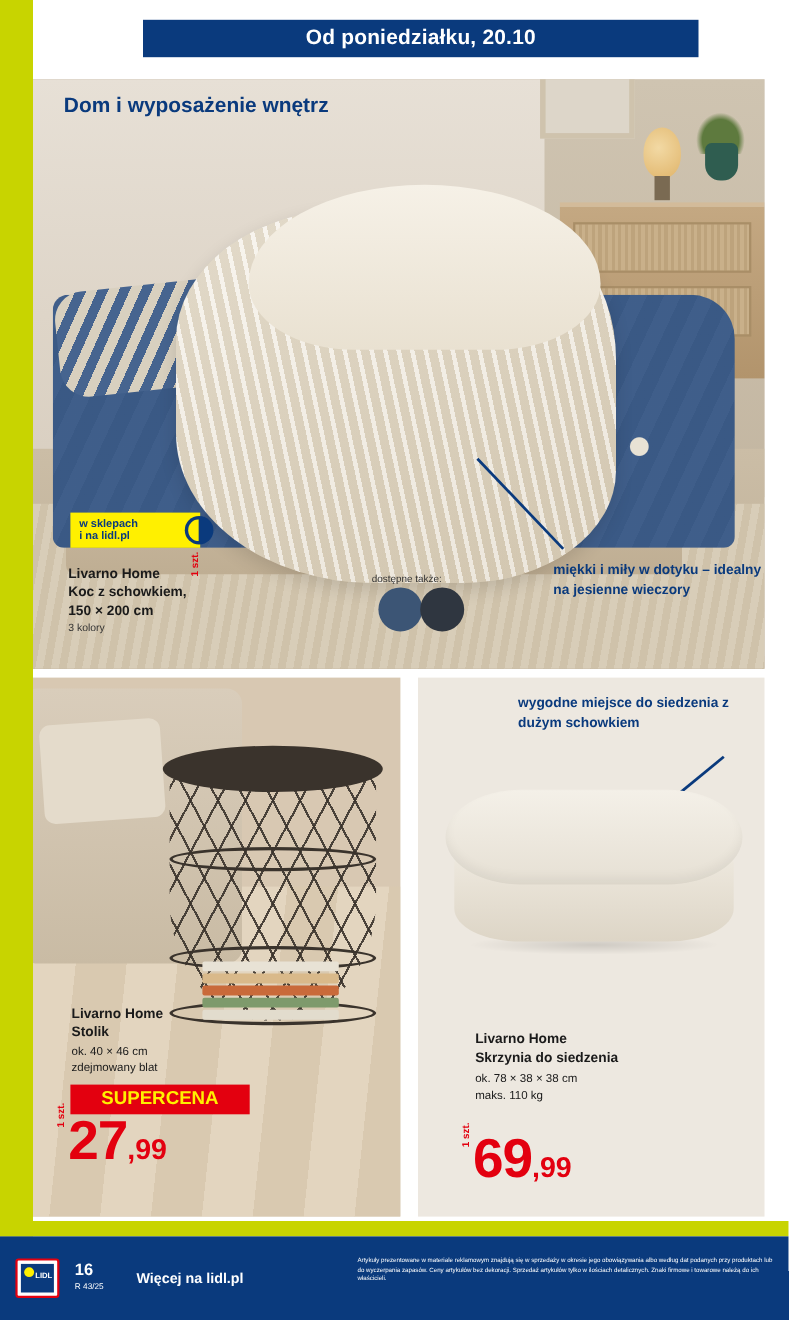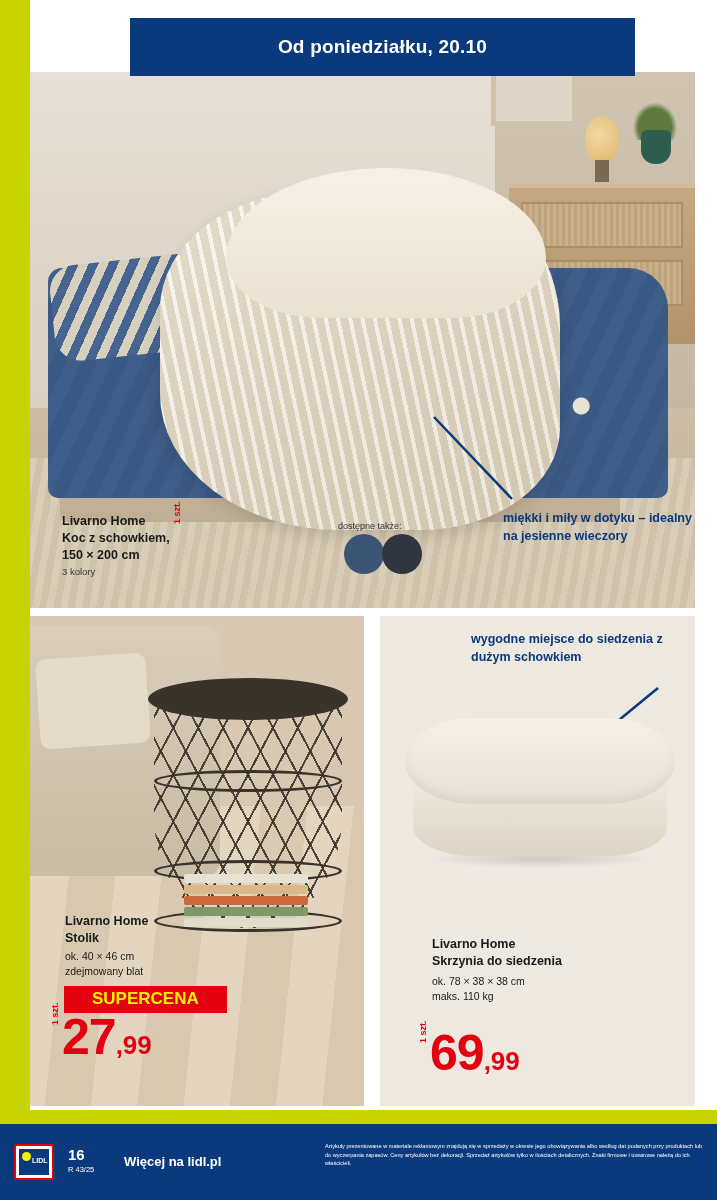--- a/index.html
+++ b/index.html
@@ -28,21 +28,21 @@
     position: absolute;
     left: 0; bottom: 76px;
     width: 717px; height: 14px;
     background: #c8d400;
   }
 
   
   .banner {
     position: absolute;
     left: 130px; top: 18px;
-    width: 505px; height: 58px;
+    width: 505px; height: 34px;
     background: #0a3a7d;
     display: flex;
     align-items: center;
     justify-content: center;
   }
   .banner-text {
     color: #ffffff;
     font-size: 19px;
     font-weight: bold;
     letter-spacing: 0.2px;
@@ -431,26 +431,34 @@
     <div class="bed-base"></div>
     <div class="duvet-pattern"></div>
     <div class="pillow"></div>
     <div class="blanket"></div>
     <div class="blanket2"></div>
   </div>
 
   <div class="banner">
     <span class="banner-text">Od poniedziałku, 20.10</span>
   </div>
+  <div class="section-title">Dom i wyposażenie wnętrz</div>
 
   <svg class="hero-callout-line" viewBox="0 0 84 86">
     <path d="M2,2 L80,84" stroke="#0a3a7d" stroke-width="2.5" fill="none"></path>
   </svg>
   <div class="hero-callout-text">miękki i miły w dotyku – idealny na jesienne wieczory</div>
 
+  <div class="badge">
+    <div class="badge-text">
+      <span>w sklepach</span><br>
+      <span>i na lidl.pl</span>
+    </div>
+    <span class="badge-dot"></span>
+  </div>
 
   <div class="p1-brand">
     <span>Livarno Home</span><br>
     <span>Koc z schowkiem,</span><br>
     <span>150 × 200 cm</span>
   </div>
   <div class="p1-colors">3 kolory</div>
   <div class="p1-unit">1 szt.</div>
   <div class="also-label">dostępne także:</div>
   <div class="swatch sw1"></div>

